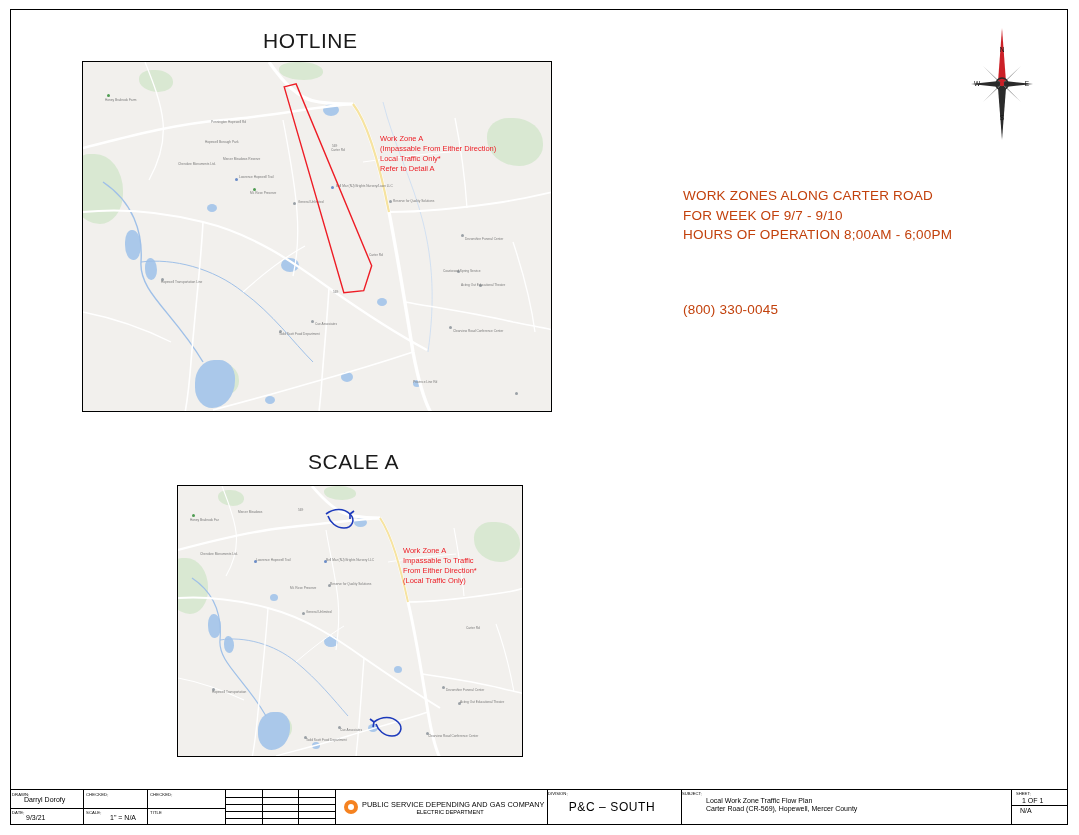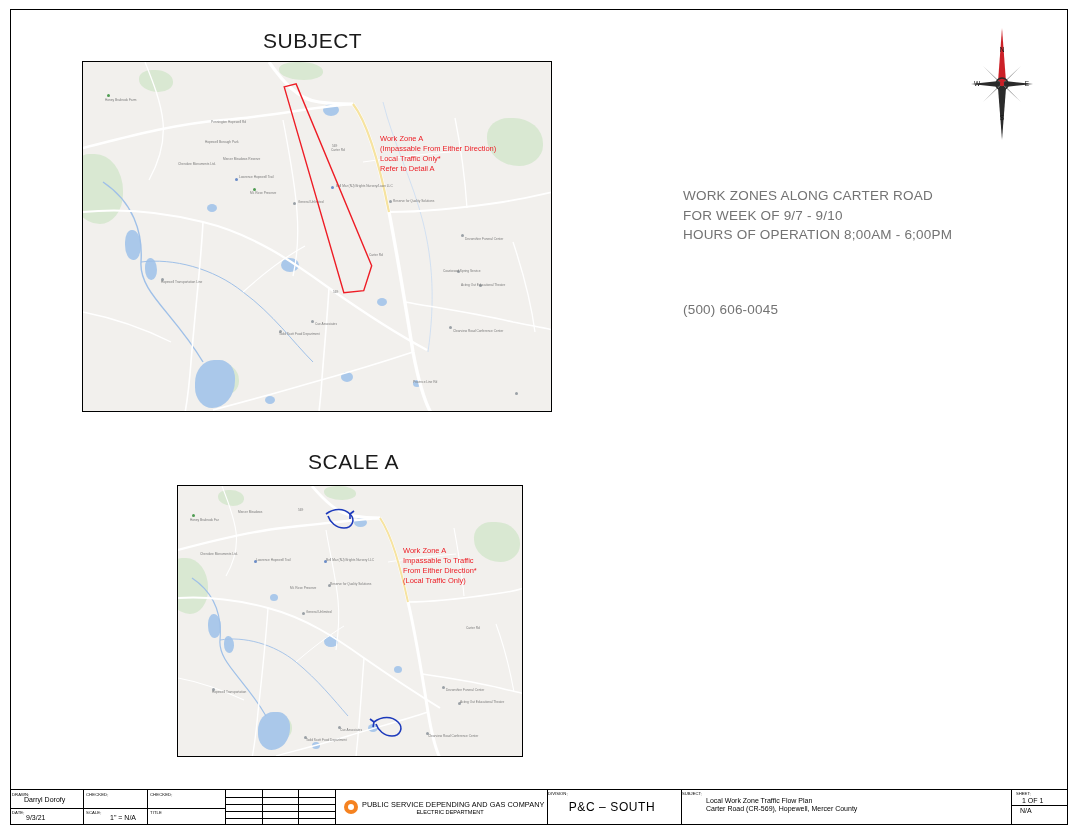--- a/index.html
+++ b/index.html
@@ -97,21 +97,21 @@
     white-space: pre-line;
   }
   #overall-note { left: 380px; top: 134px; }
   #detail-note  { left: 403px; top: 546px; }
 
   
   .rt-block {
     position: absolute;
     font-size: 13.5px;
     line-height: 19.5px;
-    color: #737373;
+    color: #c2410c;
     white-space: pre-line;
     letter-spacing: 0.2px;
   }
   #rt-main { left: 683px; top: 186px; }
   #rt-call { left: 683px; top: 262px; }
   #rt-phone { left: 683px; top: 300px; }
   #rt-note {
     position: absolute;
     left: 683px; top: 545px;
     font-size: 9.5px;
@@ -210,21 +210,21 @@
   .vline { position: absolute; top: 789px; height: 36px; border-left: 1px solid #000; }
   .hline { position: absolute; border-top: 1px solid #000; }
 </style>
 </head>
 <body>
 
 <div id="sheet">
 
   <div class="border-outer"></div>
 
-  <div class="plan-title" id="overall-title">SUBJECT</div>
+  <div class="plan-title" id="overall-title">HOTLINE</div>
 
   <div class="map-frame" id="map-overall">
     <div class="map-bg"></div>
 
     <div class="green" style="left:-14px; top:92px; width:54px; height:70px;"></div>
     <div class="green" style="left:404px; top:56px; width:56px; height:48px;"></div>
     <div class="green" style="left:56px; top:8px; width:34px; height:22px;"></div>
     <div class="green" style="left:196px; top:0px; width:44px; height:18px;"></div>
     <div class="green" style="left:116px; top:300px; width:40px; height:34px;"></div>
 
@@ -409,21 +409,21 @@
   </div>
 
   <div class="red-note" id="detail-note">Work Zone A
 Impassable To Traffic
 From Either Direction*
 (Local Traffic Only)</div>
 
   <div class="rt-block" id="rt-main">WORK ZONES ALONG CARTER ROAD
 FOR WEEK OF 9/7 - 9/10
 HOURS OF OPERATION 8;00AM - 6;00PM</div>
-  <div class="rt-block" id="rt-phone">(500) 606-0045</div>
+  <div class="rt-block" id="rt-phone">(800) 330-0045</div>
 
   <div id="compass">
     <svg width="74" height="116" viewBox="0 0 74 116">
 
       <polygon points="37,2 41,56 37,60 33,56" fill="#cc2027"></polygon>
       <polygon points="37,114 41,62 37,58 33,62" fill="#2b2b2b"></polygon>
 
       <polygon points="6,58 34,55 37,58 34,61" fill="#2b2b2b"></polygon>
       <polygon points="68,58 40,55 37,58 40,61" fill="#2b2b2b"></polygon>
 

